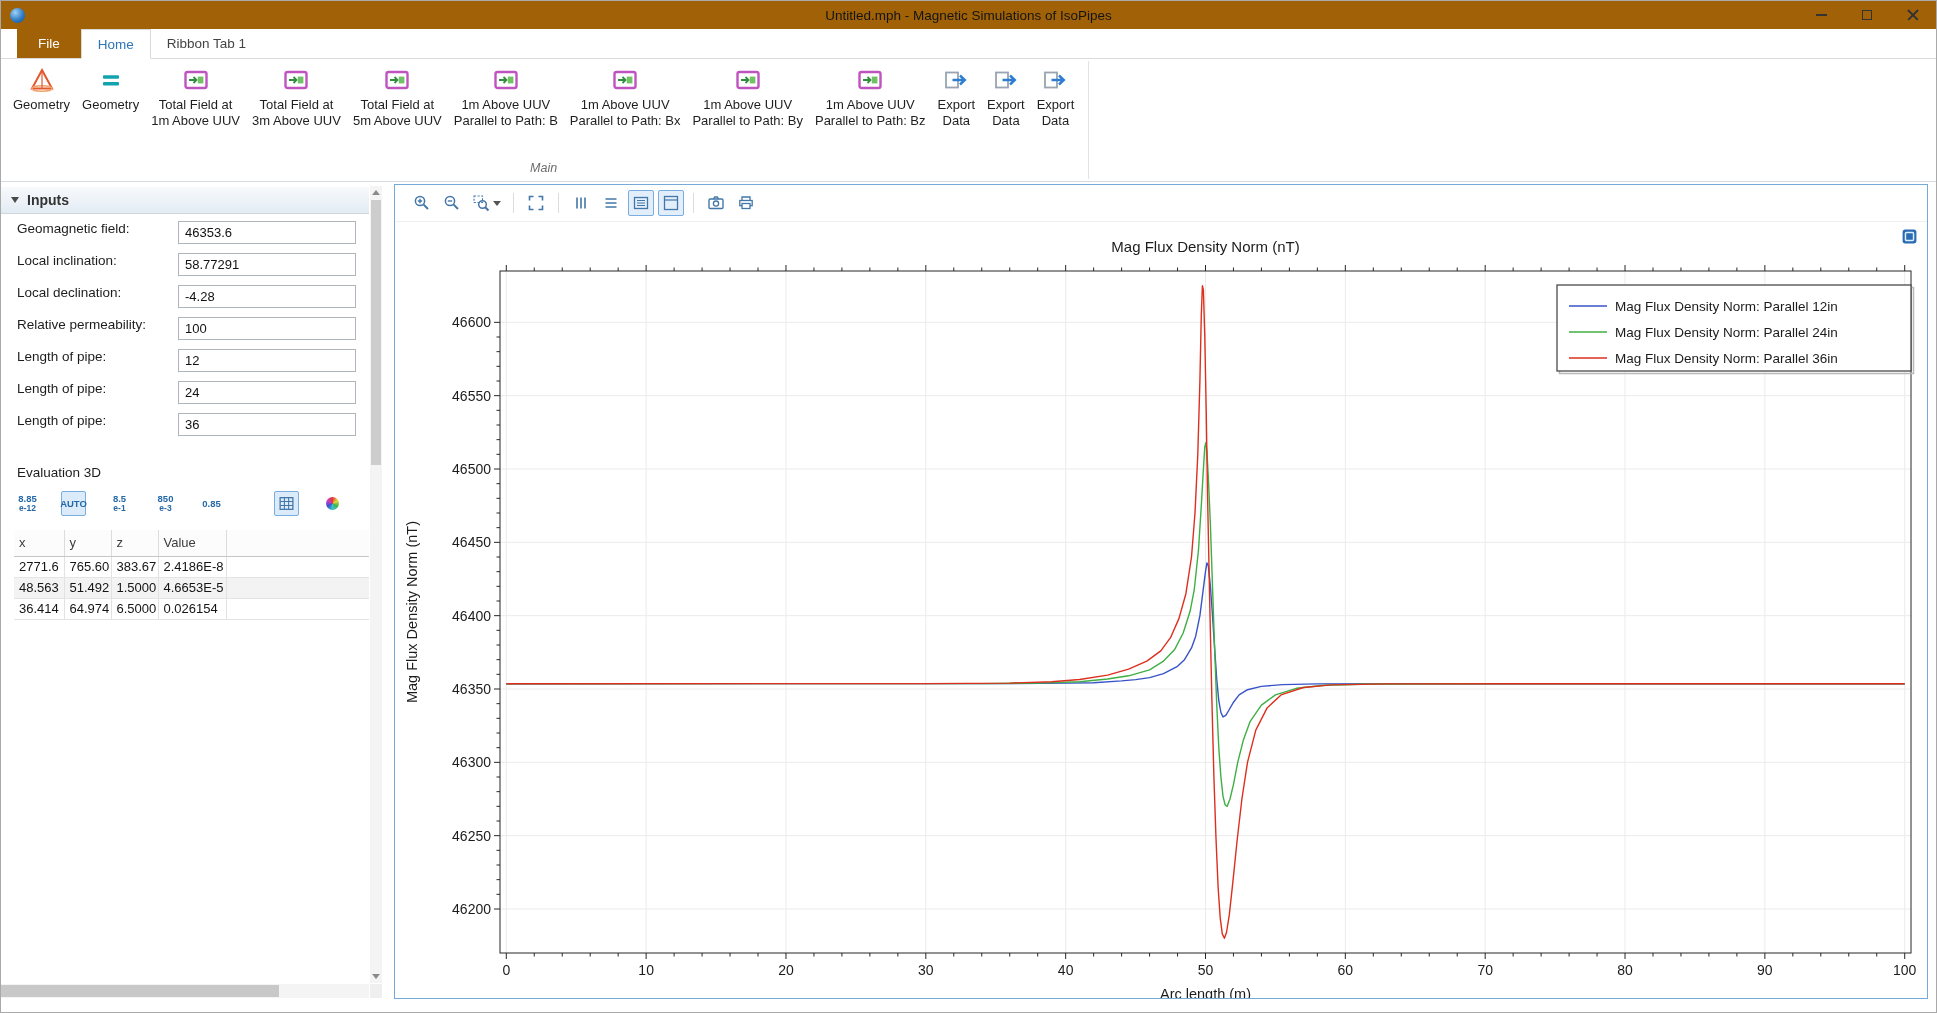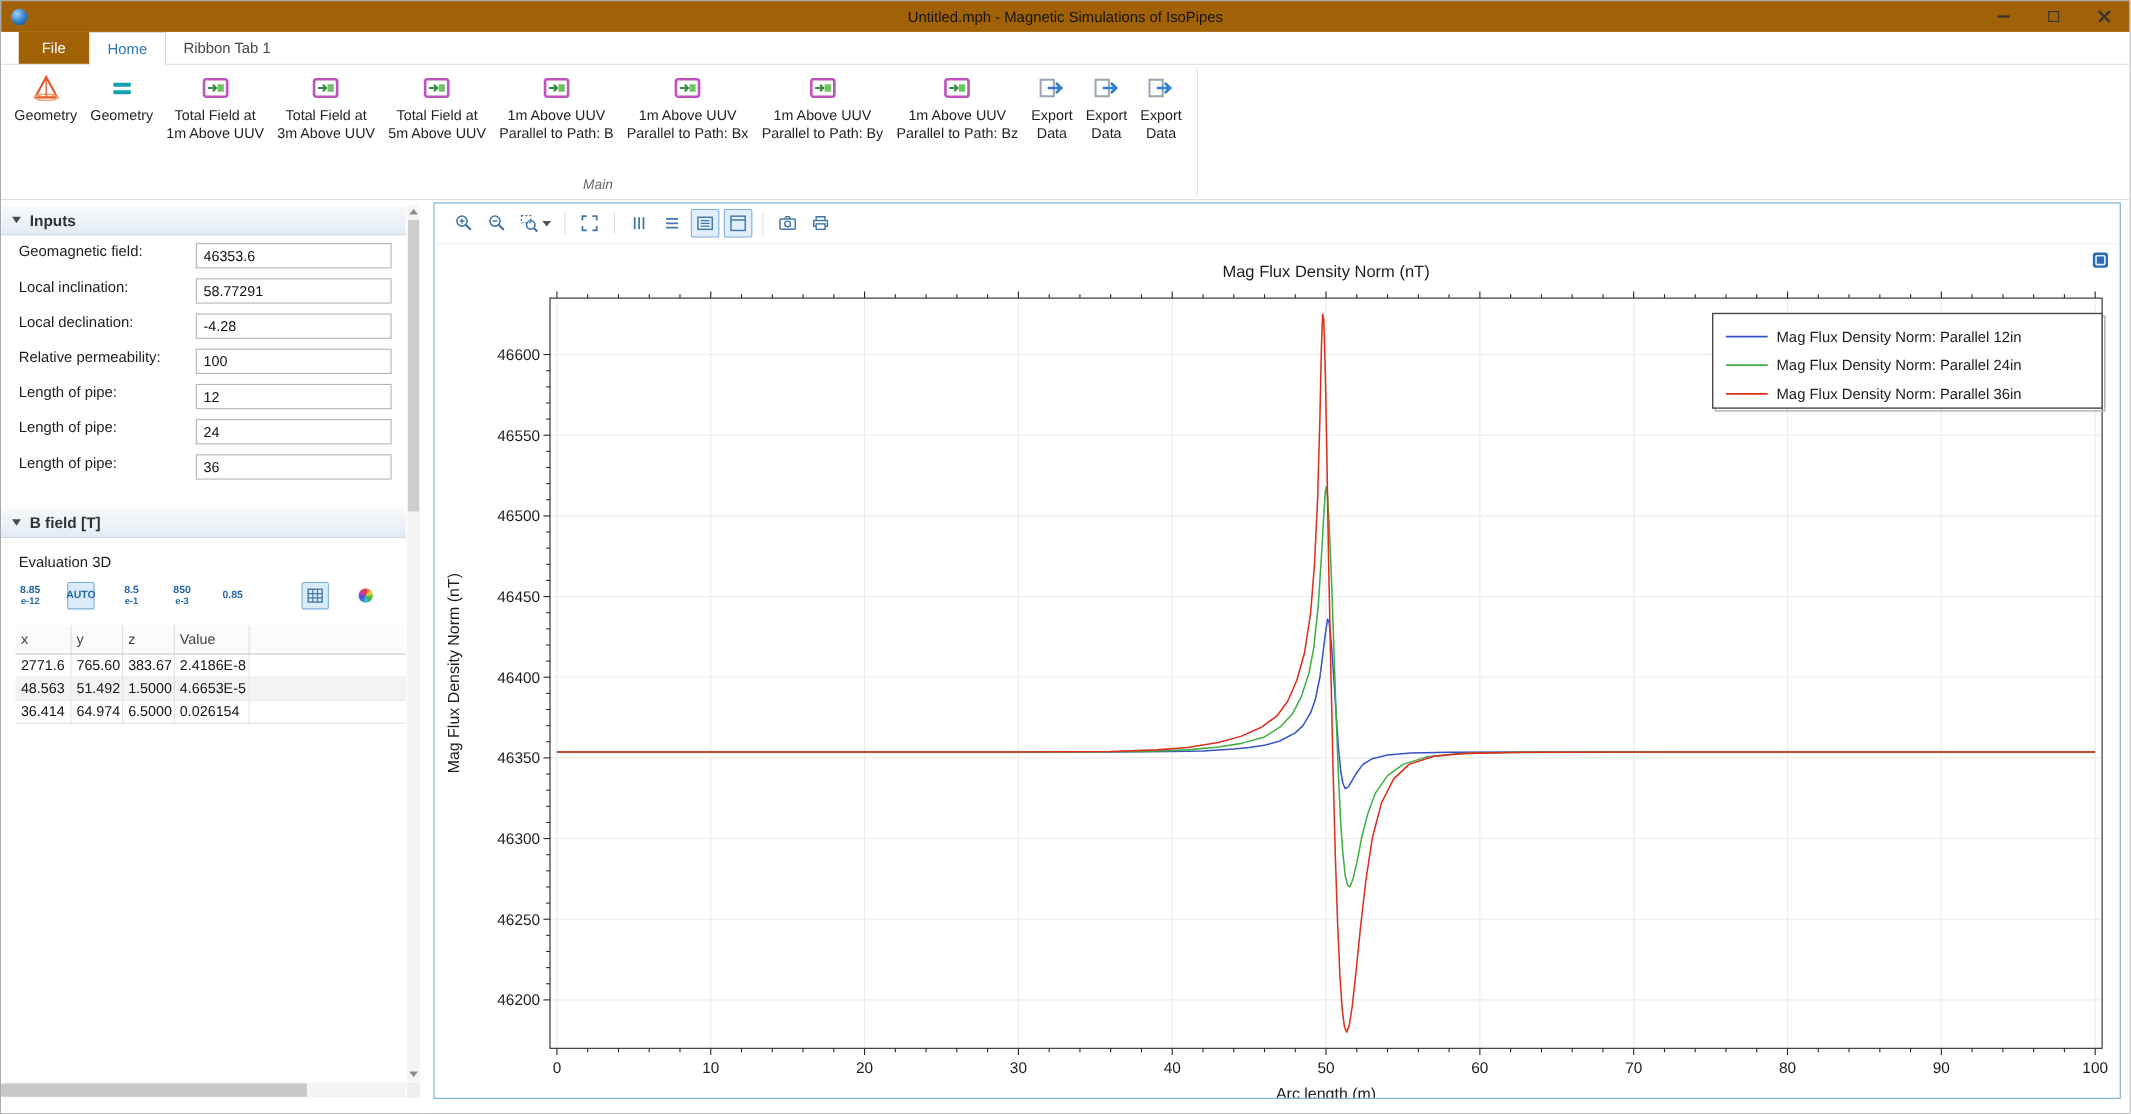--- a/index.html
+++ b/index.html
@@ -286,24 +286,20 @@
             </div>
             <div class="field-row">
               <span class="field-label">Length of pipe:</span>
               <input class="field-input" value="24" style="">
             </div>
             <div class="field-row">
               <span class="field-label">Length of pipe:</span>
               <input class="field-input" value="36" style="">
             </div>
           </div>
-        <div class="section-header bfield-hdr">
-          <span class="tri"></span>
-          <span>B field [T]</span>
-        </div>
         <div class="subtitle">Evaluation 3D</div>
         <div class="fmtbar">
             <span class="fmtbtn">
               <span class="t1">8.85</span>
               <span class="t2">e-12</span>
             </span>
             <span class="fmtbtn active">
               <span class="t1">AUTO</span>
             </span>
             <span class="fmtbtn">

